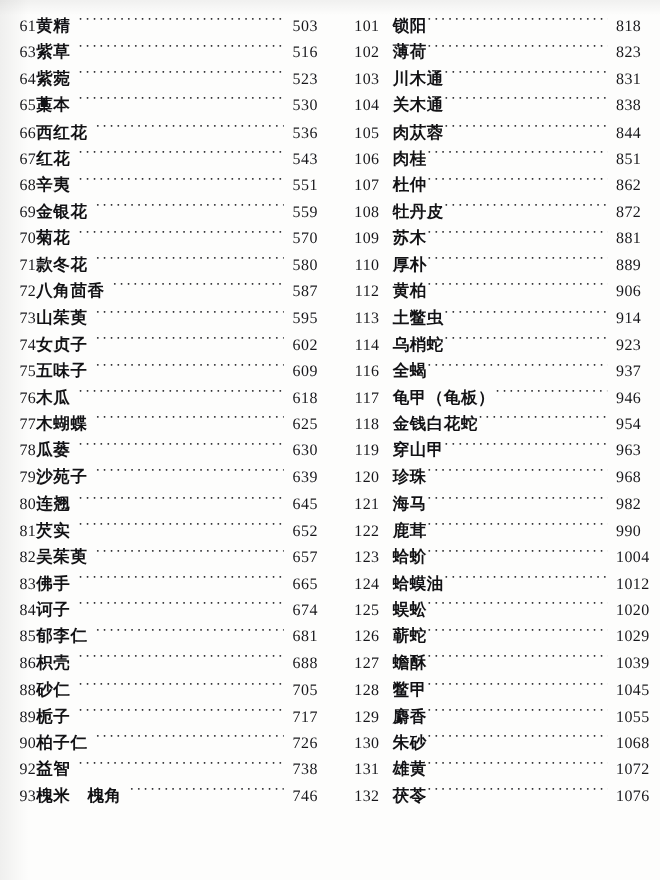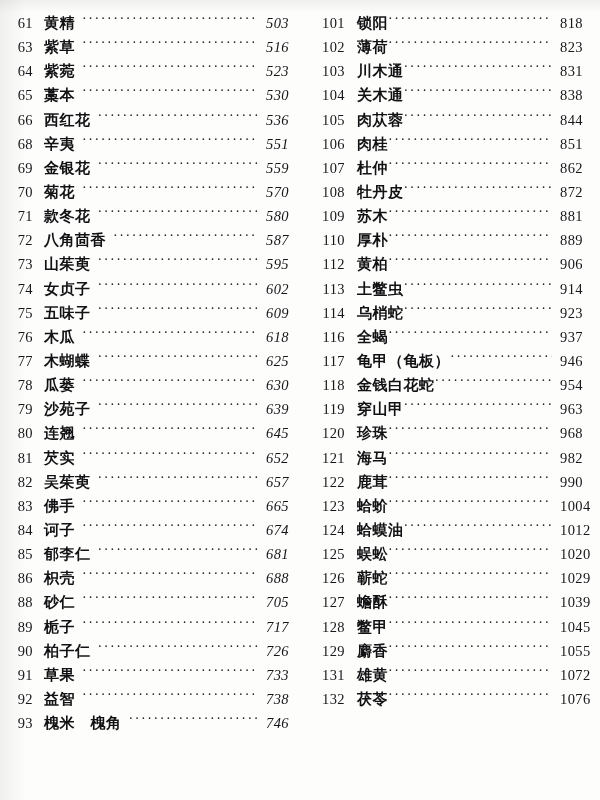--- a/index.html
+++ b/index.html
@@ -57,21 +57,21 @@
   .col-right .num { width: 45px; }
 
   .title {
     font-family: "DejaVu Sans", "Liberation Sans", sans-serif;
     font-size: 15px;
     font-weight: 700;
     letter-spacing: 0.5px;
     flex: 0 0 auto;
     color: #121215;
   }
-  .col-left  .title { margin-left: 11px; }
+  .col-left  .title { }
   .col-right .title { margin-left: 12px; }
 
   
   .leader {
     flex: 1 1 auto;
     overflow: hidden;
     position: relative;
     height: 1em;
     margin: 0 3px 0 4px;
   }
@@ -87,21 +87,21 @@
   }
   .col-left .leader { margin-left: 7px; }
   .col-right .leader { margin-left: 0px; }
 
   .page-no {
     font-size: 14.5px;
     letter-spacing: 0.4px;
     flex: 0 0 auto;
     text-align: left;
   }
-  .col-left  .page-no { width: 34px; margin-left: 5px; font-style: italic; }
+  .col-left  .page-no { width: 34px; margin-left: 5px; }
   .col-right .page-no { width: 40px; margin-left: 5px; }
 
   .folio {
     position: absolute;
     top: 808px;
     left: 0;
     width: 300px;
     text-align: center;
     font-size: 13px;
     letter-spacing: 1.5px;
@@ -138,20 +138,26 @@
           <span class="leader"></span>
           <span class="page-no">530</span>
         </div>
         <div class="row">
           <span class="num">66</span>
           <span class="title">西红花</span>
           <span class="leader"></span>
           <span class="page-no">536</span>
         </div>
         <div class="row">
+          <span class="num">67</span>
+          <span class="title">红花</span>
+          <span class="leader"></span>
+          <span class="page-no">543</span>
+        </div>
+        <div class="row">
           <span class="num">68</span>
           <span class="title">辛夷</span>
           <span class="leader"></span>
           <span class="page-no">551</span>
         </div>
         <div class="row">
           <span class="num">69</span>
           <span class="title">金银花</span>
           <span class="leader"></span>
           <span class="page-no">559</span>
@@ -270,26 +276,20 @@
           <span class="leader"></span>
           <span class="page-no">717</span>
         </div>
         <div class="row">
           <span class="num">90</span>
           <span class="title">柏子仁</span>
           <span class="leader"></span>
           <span class="page-no">726</span>
         </div>
         <div class="row">
-          <span class="num">91</span>
-          <span class="title">草果</span>
-          <span class="leader"></span>
-          <span class="page-no">733</span>
-        </div>
-        <div class="row">
           <span class="num">92</span>
           <span class="title">益智</span>
           <span class="leader"></span>
           <span class="page-no">738</span>
         </div>
         <div class="row">
           <span class="num">93</span>
           <span class="title">槐米　槐角</span>
           <span class="leader"></span>
           <span class="page-no">746</span>
@@ -450,20 +450,26 @@
           <span class="num">128</span>
           <span class="title">鳖甲</span>
           <span class="leader"></span>
           <span class="page-no">1045</span>
         </div>
         <div class="row">
           <span class="num">129</span>
           <span class="title">麝香</span>
           <span class="leader"></span>
           <span class="page-no">1055</span>
+        </div>
+        <div class="row">
+          <span class="num">130</span>
+          <span class="title">朱砂</span>
+          <span class="leader"></span>
+          <span class="page-no">1068</span>
         </div>
         <div class="row">
           <span class="num">131</span>
           <span class="title">雄黄</span>
           <span class="leader"></span>
           <span class="page-no">1072</span>
         </div>
         <div class="row">
           <span class="num">132</span>
           <span class="title">茯苓</span>

